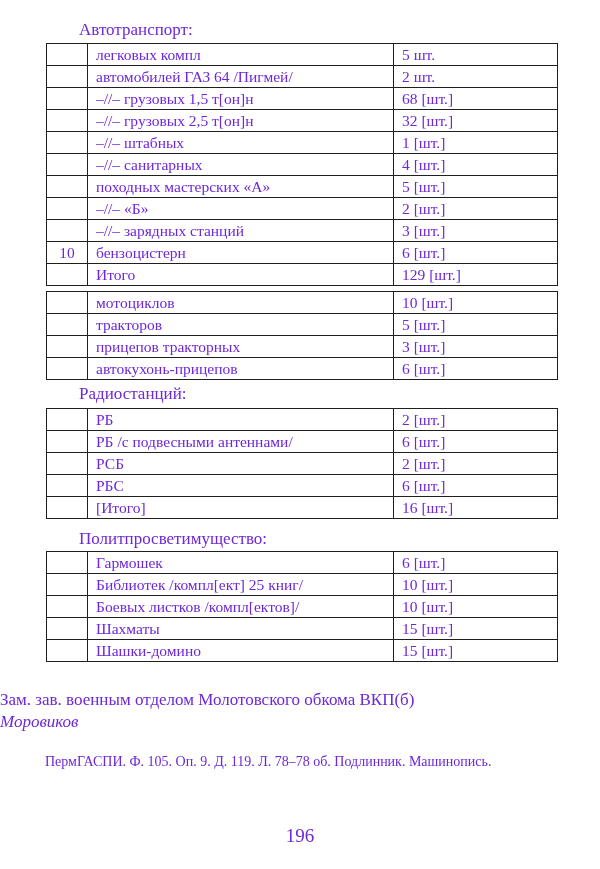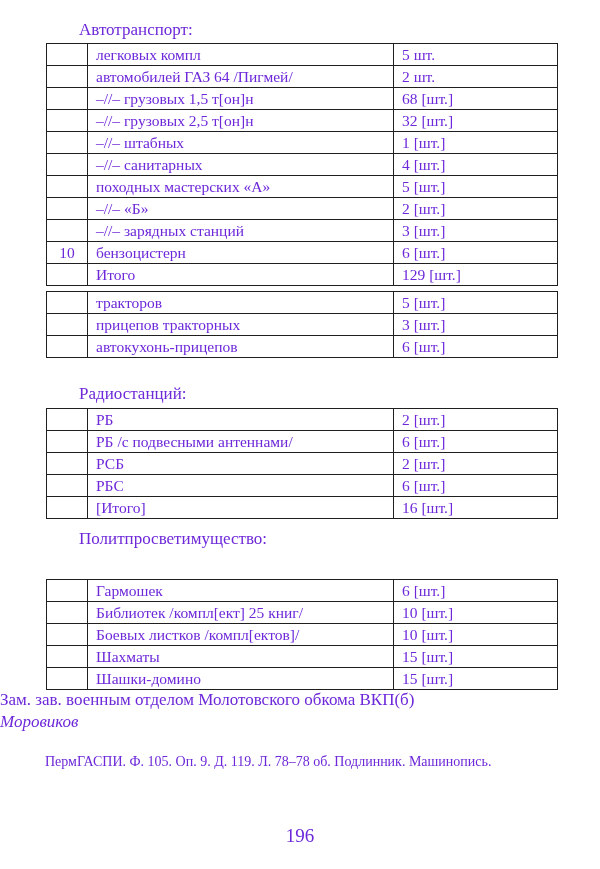--- a/index.html
+++ b/index.html
@@ -46,21 +46,21 @@
   .doc-table td:first-child {
     text-align: center;
     padding: 0;
   }
   #table-auto-main  { top: 43px; }
   #table-auto-extra { top: 291px; }
   #heading-auto     { top: 20px; }
   #heading-radio    { top: 384px; }
   #table-radio      { top: 408px; }
   #heading-polit    { top: 529px; }
-  #table-polit      { top: 551px; margin-top: 28px; }
+  #table-polit      { top: 551px; }
   #signature-block {
     position: absolute;
     top: 689px;
     left: 0;
     right: 44px;
     text-align: left;
     font-size: 17px;
     line-height: 22px;
   }
   #signature-name { font-style: italic; }
@@ -155,20 +155,25 @@
 
   <table id="table-auto-extra" class="doc-table">
     <colgroup>
         <col class="c1">
         <col class="c2">
         <col class="c3">
       </colgroup>
     <tbody>
         <tr>
           <td></td>
+          <td>мотоциклов</td>
+          <td>10 [шт.]</td>
+        </tr>
+        <tr>
+          <td></td>
           <td>тракторов</td>
           <td>5 [шт.]</td>
         </tr>
         <tr>
           <td></td>
           <td>прицепов тракторных</td>
           <td>3 [шт.]</td>
         </tr>
         <tr>
           <td></td>

